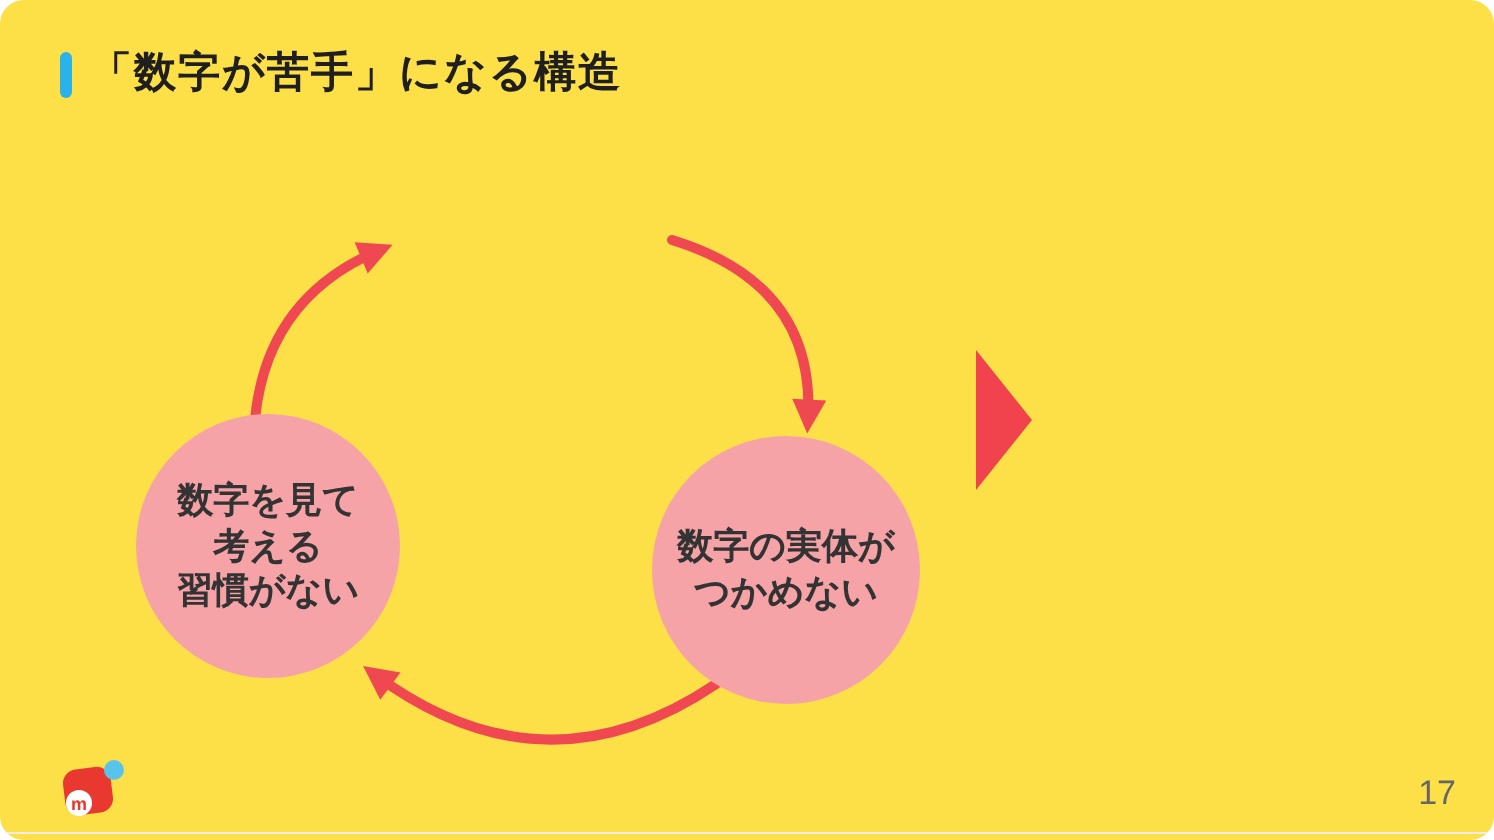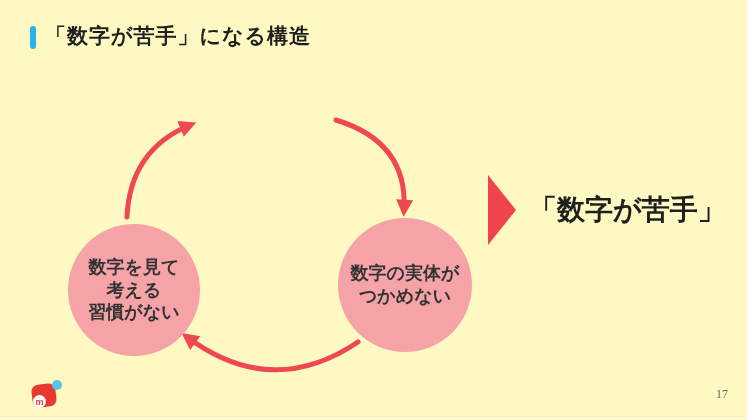--- a/index.html
+++ b/index.html
@@ -4,22 +4,23 @@
 <style>
   * { margin: 0; padding: 0; box-sizing: border-box; }
   html, body { background: #ffffff; }
   body {
     font-family: "Liberation Sans", "DejaVu Sans", sans-serif;
     width: 747px; height: 420px;
   }
   .slide {
     position: relative;
     width: 747px; height: 420px;
-    background: #fef9c3;
+    background: #fde047;
     overflow: hidden;
+    border-radius: 12px;
   }
 
   
   .accent-bar {
     position: absolute; left: 30px; top: 26px;
     width: 6px; height: 23px;
     border-radius: 3px;
     background: #29B3EA;
   }
   .slide-title {
@@ -41,22 +42,22 @@
     display: flex; align-items: center; justify-content: center;
     text-align: center;
   }
   .node-label {
     font-size: 18px; font-weight: 700;
     line-height: 1.27;
     color: #333333;
     white-space: pre-line;
   }
   .node-top          { left: 203px; top:  63px; width: 130px; height: 130px; }
-  .node-bottom-right { left: 338px; top: 218px; width: 134px; height: 134px; }
-  .node-bottom-left  { left:  68px; top: 224px; width: 132px; height: 132px; align-items: center; }
+  .node-bottom-right { left: 326px; top: 218px; width: 134px; height: 134px; }
+  .node-bottom-left  { left:  68px; top: 207px; width: 132px; height: 132px; align-items: center; }
 
   
   .result-triangle {
     position: absolute; left: 488px; top: 175px;
     width: 0; height: 0;
     border-left: 28px solid #F0434E;
     border-top: 35px solid transparent;
     border-bottom: 35px solid transparent;
   }
   .result-label {
@@ -95,23 +96,22 @@
     display: flex; align-items: center; justify-content: center;
   }
   .logo-wordmark {
     margin-left: 5px;
     font-size: 19px; font-weight: 700;
     letter-spacing: 0.5px;
     color: #3a3a3a;
   }
   .page-number {
     position: absolute; right: 19px; top: 387px;
-    font-size: 12px;
+    font-size: 17px;
     color: #666666;
-    font-family: Liberation Serif, serif;
   }
   .bottom-hairline {
     position: absolute; left: 0; top: 416px;
     width: 747px; height: 1px;
     background: #ececec;
   }
 </style>
 </head>
 <body>
 
@@ -138,21 +138,20 @@
 つかめない</span>
     </div>
     <div class="node node-bottom-left">
       <span class="node-label">数字を見て
 考える
 習慣がない</span>
     </div>
   </div>
 
   <span class="result-triangle"></span>
-  <span class="result-label">「数字が苦手」</span>
 
   <div class="logo">
     <span class="logo-icon">
       <span class="logo-box"></span>
       <span class="logo-dot"></span>
       <span class="logo-m">m</span>
     </span>
   </div>
   <span class="page-number">17</span>
   <span class="bottom-hairline"></span>

